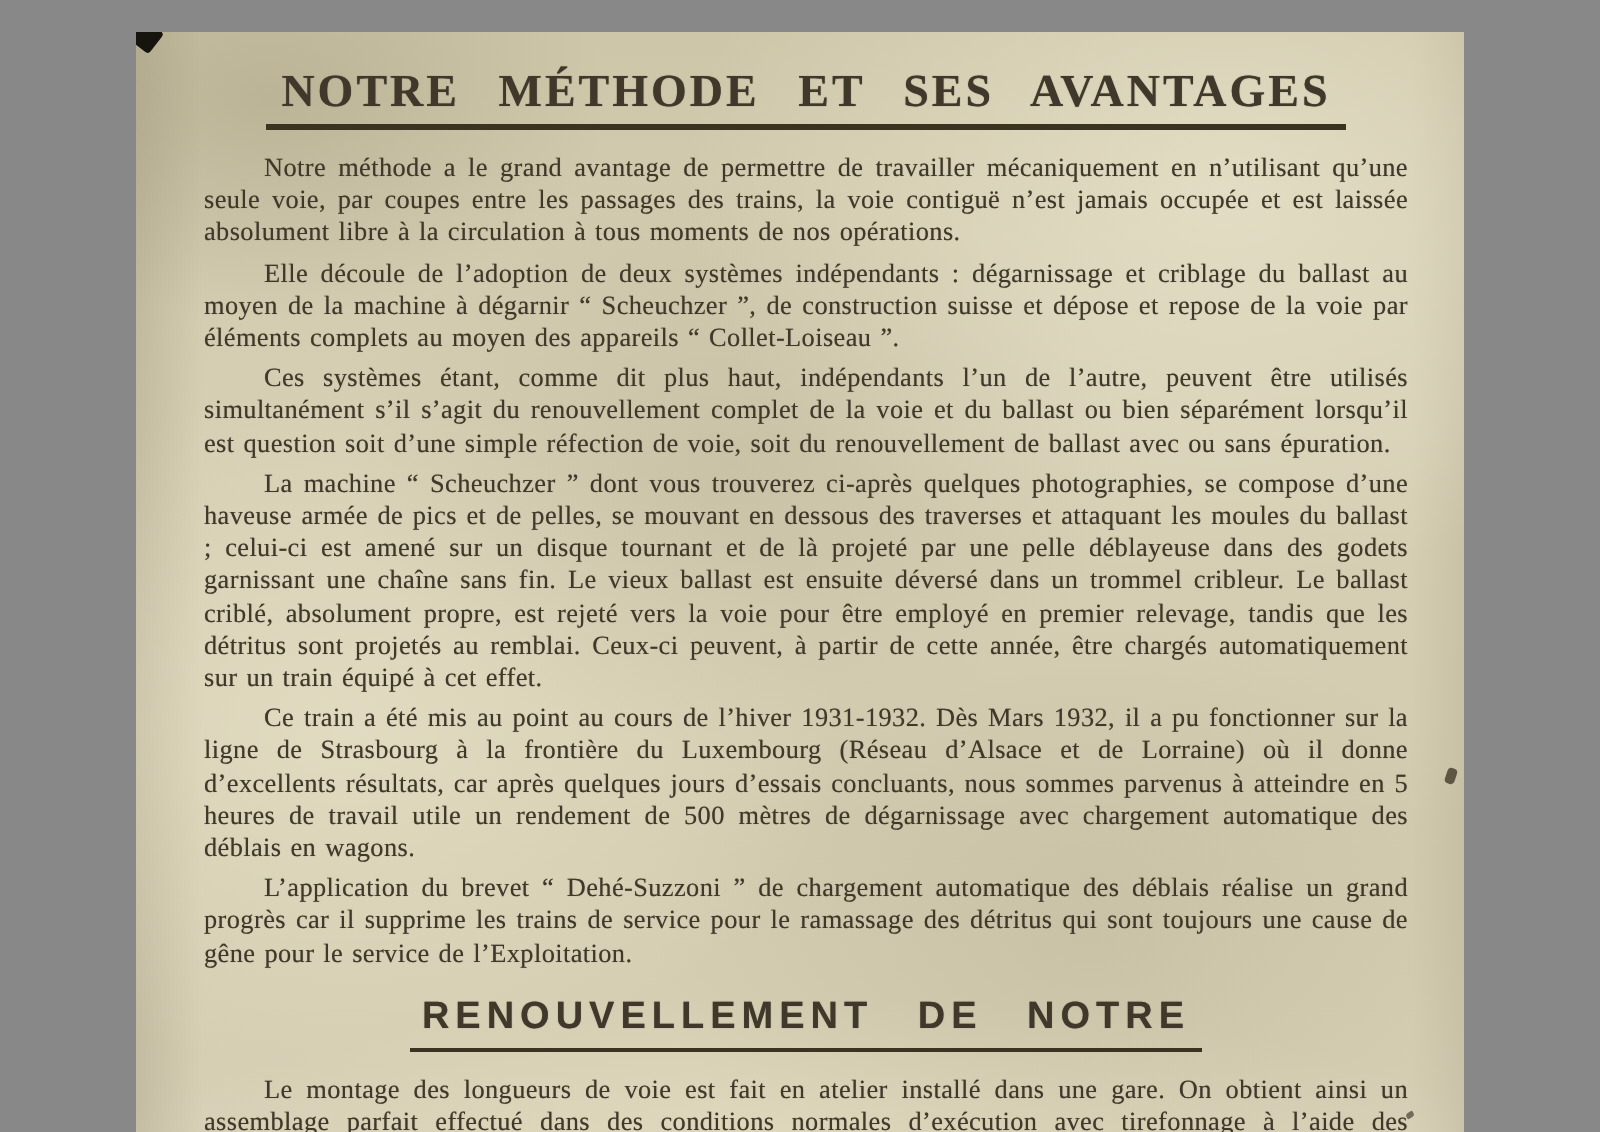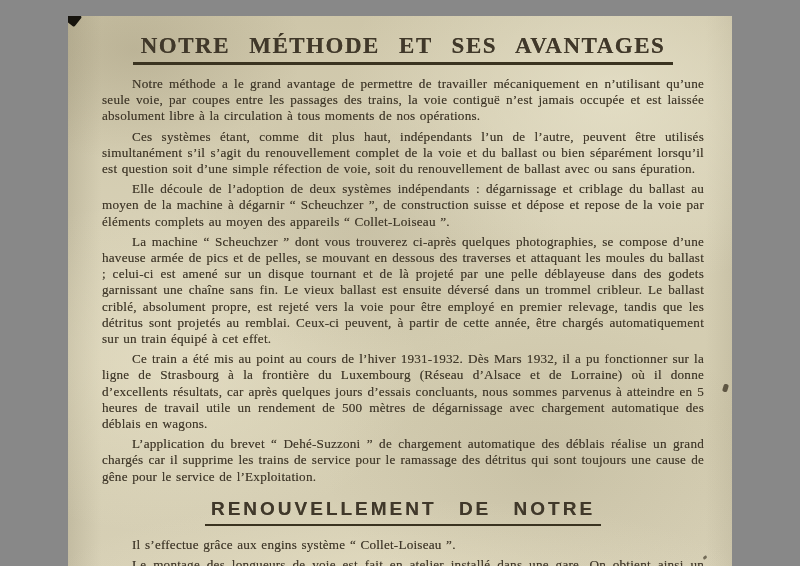--- a/index.html
+++ b/index.html
@@ -112,33 +112,32 @@
 
 <div class="page" style="--paper: #d3cbaf; --ink: #40382a;">
 
   <div class="content">
 
     <div class="title-wrap">
       <span class="title">NOTRE MÉTHODE ET SES AVANTAGES</span>
     </div>
 
     <p class="doc-par">Notre méthode a le grand avantage de permettre de travailler mécaniquement en n’utilisant qu’une seule voie, par coupes entre les passages des trains, la voie contiguë n’est jamais occupée et est laissée absolument libre à la circulation à tous moments de nos opérations.</p>
+    <p class="doc-par">Elle découle de l’adoption de deux systèmes indépendants : dégarnissage et criblage du ballast au moyen de la machine à dégarnir “ Scheuchzer ”, de construction suisse et dépose et repose de la voie par éléments complets au moyen des appareils “ Collet-Loiseau ”.</p>
     <p class="doc-par">Ces systèmes étant, comme dit plus haut, indépendants l’un de l’autre, peuvent être utilisés simultanément s’il s’agit du renouvellement complet de la voie et du ballast ou bien séparément lorsqu’il est question soit d’une simple réfection de voie, soit du renouvellement de ballast avec ou sans épuration.</p>
-    <p class="doc-par">Elle découle de l’adoption de deux systèmes indépendants : dégarnissage et criblage du ballast au moyen de la machine à dégarnir “ Scheuchzer ”, de construction suisse et dépose et repose de la voie par éléments complets au moyen des appareils “ Collet-Loiseau ”.</p>
 
 
     <p class="doc-par">La machine “ Scheuchzer ” dont vous trouverez ci-après quelques photographies, se compose d’une haveuse armée de pics et de pelles, se mouvant en dessous des traverses et attaquant les moules du ballast ; celui-ci est amené sur un disque tournant et de là projeté par une pelle déblayeuse dans des godets garnissant une chaîne sans fin. Le vieux ballast est ensuite déversé dans un trommel cribleur. Le ballast criblé, absolument propre, est rejeté vers la voie pour être employé en premier relevage, tandis que les détritus sont projetés au remblai. Ceux-ci peuvent, à partir de cette année, être chargés automatiquement sur un train équipé à cet effet.</p>
     <p class="doc-par">Ce train a été mis au point au cours de l’hiver 1931-1932. Dès Mars 1932, il a pu fonctionner sur la ligne de Strasbourg à la frontière du Luxembourg (Réseau d’Alsace et de Lorraine) où il donne d’excellents résultats, car après quelques jours d’essais concluants, nous sommes parvenus à atteindre en 5 heures de travail utile un rendement de 500 mètres de dégarnissage avec chargement automatique des déblais en wagons.</p>
-    <p class="doc-par">L’application du brevet “ Dehé-Suzzoni ” de chargement automatique des déblais réalise un grand chargés car il supprime les trains de service pour le ramassage des détritus qui sont toujours une cause de gêne pour le service de l’Exploitation.</p>
+    <p class="doc-par">L’application du brevet “ Dehé-Suzzoni ” de chargement automatique des déblais réalise un grand progrès car il supprime les trains de service pour le ramassage des détritus qui sont toujours une cause de gêne pour le service de l’Exploitation.</p>
 
     <div class="sec-head-wrap">
       <span class="sec-head">RENOUVELLEMENT DE NOTRE</span>
     </div>
 
-    <p class="doc-par">Il s’effectue grâce aux engins système “ Collet-Loiseau ”.</p>
     <p class="doc-par">Le montage des longueurs de voie est fait en atelier installé dans une gare. On obtient ainsi un assemblage parfait effectué dans des conditions normales d’exécution avec tirefonnage à l’aide des tirefonneuses “ Collet ”.</p>
 
   </div>
 
   <div class="mark-top-left"></div>
   <div class="smudge-bottom-left"></div>
   <div class="speck-right"></div>
   <div class="speck-bottom"></div>
 
 </div>

